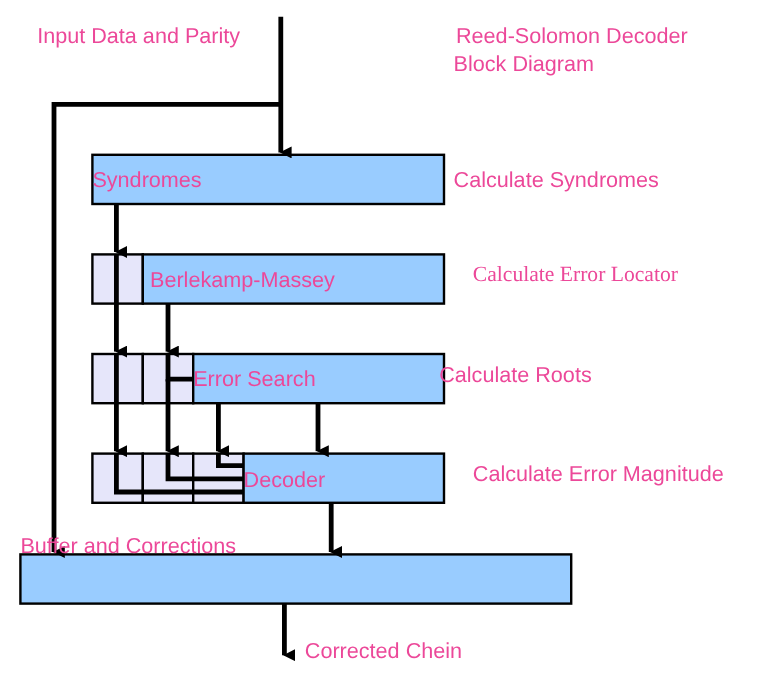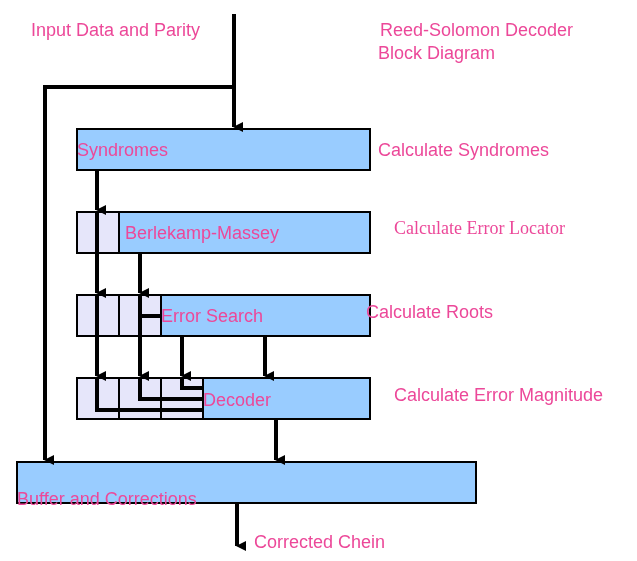--- a/index.html
+++ b/index.html
@@ -68,20 +68,20 @@
 </svg>
 
 <div class="lbl" style="left:31px;top:19px;">Input Data and Parity</div>
 <div class="lbl" style="left:380px;top:19px;text-align:center;">Reed-Solomon Decoder</div>
 <div class="lbl" style="left:378px;top:42px;">Block Diagram</div>
 
 <div class="boxtxt" style="left:77px;width:293px;top:139px;">Syndromes</div>
 <div class="boxtxt" style="left:125px;width:251px;top:222px;">Berlekamp-Massey</div>
 <div class="boxtxt" style="left:161px;width:209px;top:305px;">Error Search</div>
 <div class="boxtxt" style="left:203px;width:167px;top:389px;">Decoder</div>
-<div class="boxtxt" style="left:17px;width:388px;top:488px;">Buffer and Corrections</div>
+<div class="boxtxt" style="left:17px;width:388px;top:444px;">Buffer and Corrections</div>
 
 <div class="lbl" style="left:378px;top:139px;">Calculate Syndromes</div>
 <div class="lbl" style="left:394px;top:217px;font-family:Liberation Serif, serif;">Calculate Error Locator</div>
 <div class="lbl" style="left:366px;top:301px;">Calculate Roots</div>
 <div class="lbl" style="left:378px;top:384px;margin-left:16px;">Calculate Error Magnitude</div>
 
 <div class="lbl" style="left:254px;top:531px;">Corrected Chein</div>
 
 </body></html>

